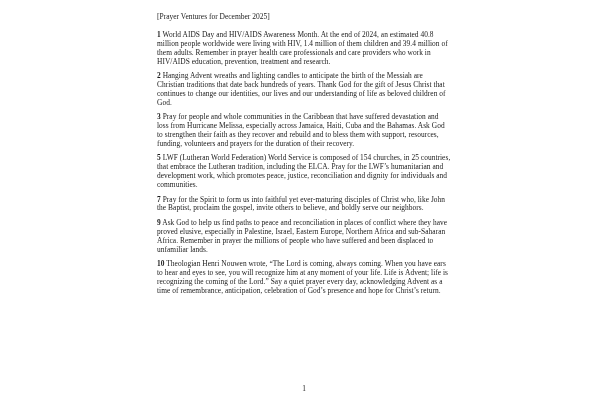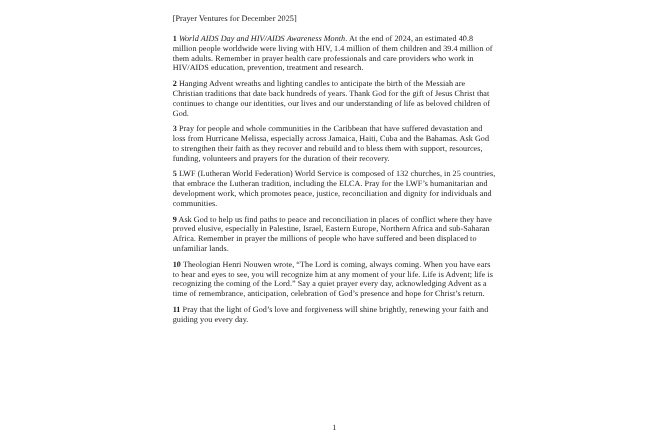--- a/index.html
+++ b/index.html
@@ -32,21 +32,20 @@
     font-size: 7.4px;
     line-height: 8.9px;
     margin: 0 0 5.5px 0;
     text-align: left;
     letter-spacing: 0.05px;
   }
   .para .num {
     font-weight: bold;
   }
   .para .lead-italic {
-    font-style: italic;
   }
   .page-number {
     position: absolute;
     left: 157px;
     width: 294px;
     top: 384px;
     text-align: center;
     font-size: 7.4px;
     line-height: 9px;
   }
@@ -54,20 +53,20 @@
 </head>
 <body>
 
 <div class="canvas">
   <div class="page-body">
     <p class="doc-title">[Prayer Ventures for December 2025]</p>
     <div id="paragraphs">
         <p class="para"><span class="num">1</span> <span class="lead-italic">World AIDS Day and HIV/AIDS Awareness Month</span><span>. At the end of 2024, an estimated 40.8 million people worldwide were living with HIV, 1.4 million of them children and 39.4 million of them adults. Remember in prayer health care professionals and care providers who work in HIV/AIDS education, prevention, treatment and research.</span></p>
         <p class="para"><span class="num">2</span> <span>Hanging Advent wreaths and lighting candles to anticipate the birth of the Messiah are Christian traditions that date back hundreds of years. Thank God for the gift of Jesus Christ that continues to change our identities, our lives and our understanding of life as beloved children of God.</span></p>
         <p class="para"><span class="num">3</span> <span>Pray for people and whole communities in the Caribbean that have suffered devastation and loss from Hurricane Melissa, especially across Jamaica, Haiti, Cuba and the Bahamas. Ask God to strengthen their faith as they recover and rebuild and to bless them with support, resources, funding, volunteers and prayers for the duration of their recovery.</span></p>
-        <p class="para"><span class="num">5</span> <span>LWF (Lutheran World Federation) World Service is composed of 132 churches, in 25 countries, that embrace the Lutheran tradition, including the ELCA. Pray for the LWF’s humanitarian and development work, which promotes peace, justice, reconciliation and dignity for individuals and communities.</span></p>
+        <p class="para"><span class="num">5</span> <span>LWF (Lutheran World Federation) World Service is composed of 154 churches, in 25 countries, that embrace the Lutheran tradition, including the ELCA. Pray for the LWF’s humanitarian and development work, which promotes peace, justice, reconciliation and dignity for individuals and communities.</span></p>
+        <p class="para"><span class="num">7</span> <span>Pray for the Spirit to form us into faithful yet ever-maturing disciples of Christ who, like John the Baptist, proclaim the gospel, invite others to believe, and boldly serve our neighbors.</span></p>
         <p class="para"><span class="num">9</span> <span>Ask God to help us find paths to peace and reconciliation in places of conflict where they have proved elusive, especially in Palestine, Israel, Eastern Europe, Northern Africa and sub-Saharan Africa. Remember in prayer the millions of people who have suffered and been displaced to unfamiliar lands.</span></p>
         <p class="para"><span class="num">10</span> <span>Theologian Henri Nouwen wrote, “The Lord is coming, always coming. When you have ears to hear and eyes to see, you will recognize him at any moment of your life. Life is Advent; life is recognizing the coming of the Lord.” Say a quiet prayer every day, acknowledging Advent as a time of remembrance, anticipation, celebration of God’s presence and hope for Christ’s return.</span></p>
-        <p class="para"><span class="num">11</span> <span>Pray that the light of God’s love and forgiveness will shine brightly, renewing your faith and guiding you every day.</span></p>
       </div>
   </div>
   <div class="page-number">1</div>
 </div>
 
 </body></html>

